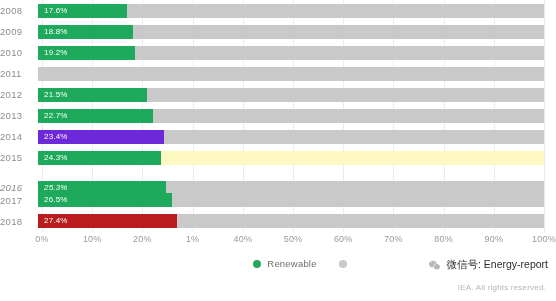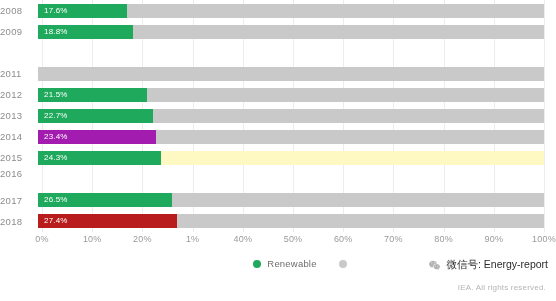--- a/index.html
+++ b/index.html
@@ -212,20 +212,28 @@
           </div>
         </div>
         <div class="row" style="top: 21.0909px; height: 21.0909px;">
           <div class="row-label">2009</div>
           <div class="track" style="background: rgb(201, 201, 201);">
             <div class="bar" style="width: 18.8%; background: rgb(31, 169, 92);">
               <span class="bar-value">18.8%</span>
             </div>
           </div>
         </div>
+        <div class="row" style="top: 42.1818px; height: 21.0909px;">
+          <div class="row-label">2010</div>
+          <div class="track" style="background: rgb(201, 201, 201);">
+            <div class="bar" style="width: 19.2%; background: rgb(31, 169, 92);">
+              <span class="bar-value">19.2%</span>
+            </div>
+          </div>
+        </div>
         <div class="row" style="top: 63.2727px; height: 21.0909px;">
           <div class="row-label">2011</div>
           <div class="track" style="background: rgb(201, 201, 201);">
             <div class="bar" style="width: 20.4%; background: rgb(31, 169, 92); margin-top: 45px;">
               <span class="bar-value">20.4%</span>
             </div>
           </div>
         </div>
         <div class="row" style="top: 84.3636px; height: 21.0909px;">
           <div class="row-label">2012</div>
@@ -239,35 +247,40 @@
           <div class="row-label">2013</div>
           <div class="track" style="background: rgb(201, 201, 201);">
             <div class="bar" style="width: 22.7%; background: rgb(31, 169, 92);">
               <span class="bar-value">22.7%</span>
             </div>
           </div>
         </div>
         <div class="row" style="top: 126.545px; height: 21.0909px;">
           <div class="row-label">2014</div>
           <div class="track" style="background: rgb(201, 201, 201);">
-            <div class="bar" style="width: 23.4%; background: #a21caf;">
+            <div class="bar" style="width: 23.4%; background: #6d28d9; padding-left: 8px;">
               <span class="bar-value">23.4%</span>
             </div>
           </div>
         </div>
         <div class="row" style="top: 147.636px; height: 21.0909px;">
           <div class="row-label">2015</div>
           <div class="track" style="background: #fef9c3;">
             <div class="bar" style="width: 24.3%; background: rgb(31, 169, 92);">
               <span class="bar-value">24.3%</span>
             </div>
           </div>
         </div>
-        <div class="row" style="top: 163px; height: 21.0909px;">
+        <div class="row" style="top: 177px; height: 21.0909px; font-style: italic;">
           <div class="row-label">2016</div>
+          <div class="track" style="background: rgb(201, 201, 201);">
+            <div class="bar" style="width: 25.3%; background: rgb(31, 169, 92);">
+              <span class="bar-value">25.3%</span>
+            </div>
+          </div>
         </div>
         <div class="row" style="top: 189.818px; height: 21.0909px;">
           <div class="row-label">2017</div>
           <div class="track" style="background: rgb(201, 201, 201);">
             <div class="bar" style="width: 26.5%; background: rgb(31, 169, 92);">
               <span class="bar-value">26.5%</span>
             </div>
           </div>
         </div>
         <div class="row" style="top: 210.909px; height: 21.0909px;">

